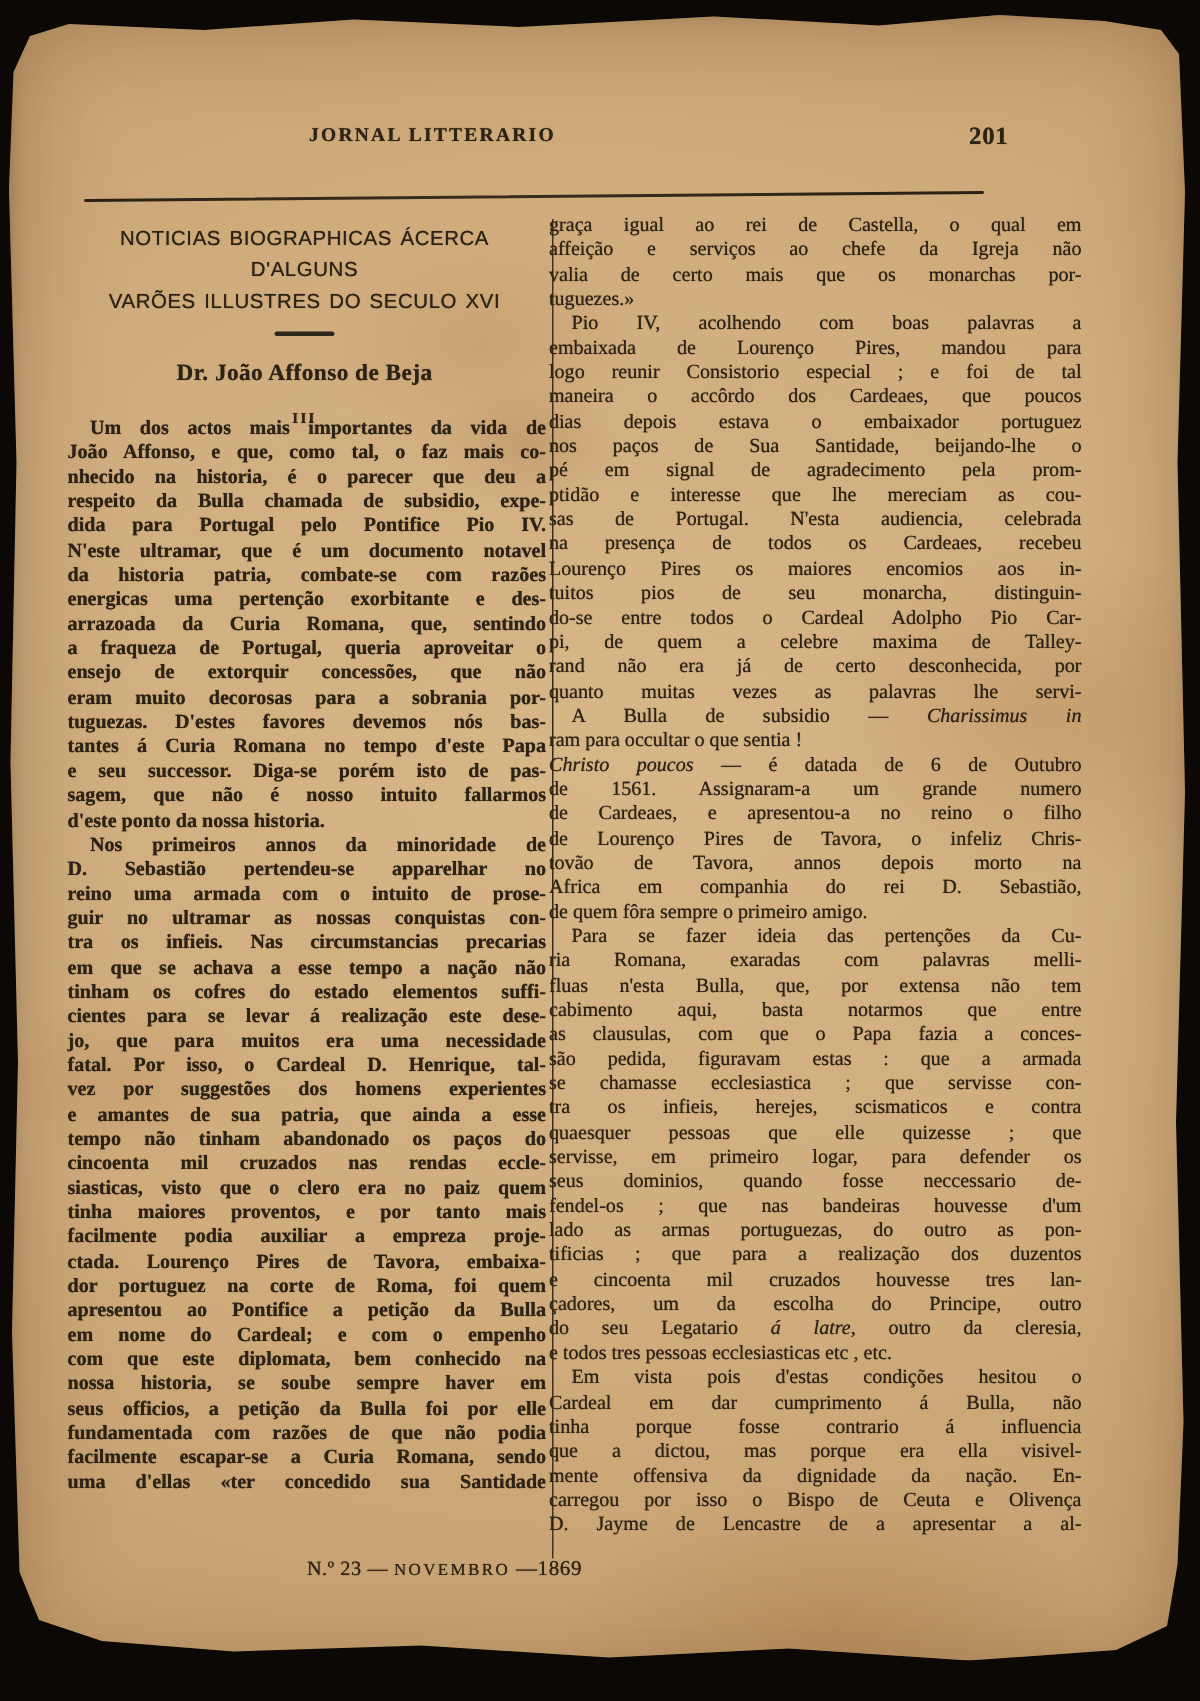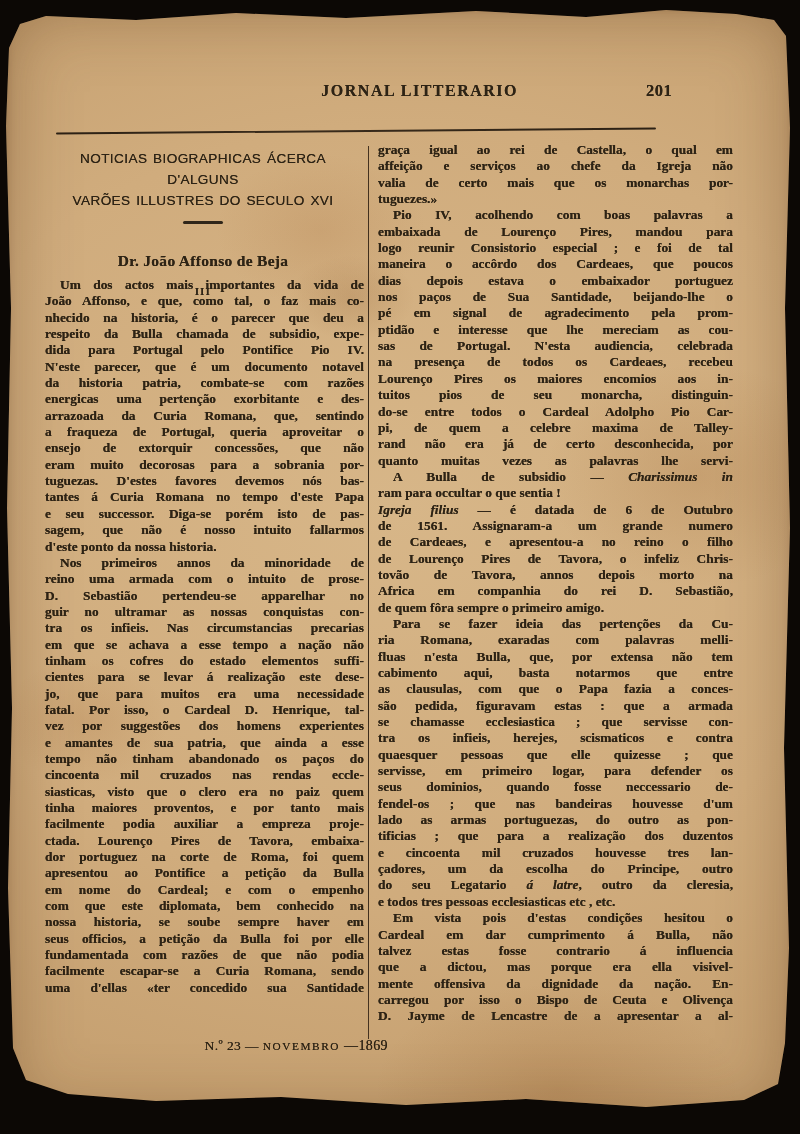--- a/index.html
+++ b/index.html
@@ -24,22 +24,22 @@
       150px 1093px, 62px 1086px, 20px 1072px, 7px 1040px, 2px 880px, 6px 700px,
       1px 500px, 5px 300px);
   }
   .page::after{
     content:"";position:absolute;inset:0;pointer-events:none;
     box-shadow: inset 0 0 70px rgba(80,45,15,.38), inset 0 0 10px rgba(60,30,10,.28);
   }
   .ink{ color:#2d2315; text-shadow:0 0 .6px rgba(45,35,21,.85); }
 
   .journal-title{
-    position:absolute;left:212px;top:74px;width:300px;text-align:right;
-    font-size:16px;font-weight:700;letter-spacing:1.5px;
+    position:absolute;left:200px;top:74px;width:300px;text-align:left;
+    font-size:13px;font-weight:700;letter-spacing:1.5px;
   }
   .page-number{
     position:absolute;left:640px;top:73px;font-size:16.5px;font-weight:700;letter-spacing:.5px;
   }
   .header-rule{
     position:absolute;left:50px;top:122px;width:600px;height:2.2px;border-radius:2px;
     background:linear-gradient(90deg,#2c2115 0%,#3a2c1c 40%,#2c2115 100%);
     transform:rotate(-0.5deg);
   }
   .column-divider{
@@ -48,26 +48,26 @@
   }
 
   .article-head{
     position:absolute;left:36px;top:140px;width:322px;text-align:center;
   }
   .article-heading{
     font-family:"Liberation Sans","DejaVu Sans",sans-serif;
     font-weight:400;font-size:13.6px;line-height:21px;letter-spacing:.4px;word-spacing:1.5px;
   }
   .heading-rule{width:40px;height:2.6px;background:#2f261a;margin:10px auto 0;border-radius:2px;}
-  .subheading{font-size:15.5px;font-weight:700;margin-top:28px;letter-spacing:.3px;}
+  .subheading{font-size:15.5px;font-weight:700;margin-top:16px;letter-spacing:.3px;}
   .section-number{font-size:10px;font-weight:700;margin-top:16px;letter-spacing:1.5px;}
 
   .col{position:absolute;}
   .col-left{left:39px;top:269px;width:319px;font-weight:bold;}
-  .col-right{left:372px;top:134px;width:355px;font-weight:bold;}
+  .col-right{left:360px;top:134px;width:355px;}
   .line{
     font-size:13.4px;line-height:16.35px;height:16.35px;
     text-align:justify;text-align-last:justify;
     white-space:normal;overflow:visible;
   }
   .line.indent{text-indent:15px;}
   .line.para-end{text-align-last:left;}
 
   .page-footer{
     position:absolute;left:82px;top:1030px;width:300px;font-size:13.5px;letter-spacing:.4px;text-align:right;
@@ -95,35 +95,35 @@
     <div class="subheading ink">Dr. João Affonso de Beja</div>
     <div class="section-number ink">III</div>
   </div>
 
   <div class="col col-left ink">
       <div class="line indent"><span>Um dos actos mais importantes da vida de</span></div>
       <div class="line"><span>João Affonso, e que, como tal, o faz mais co-</span></div>
       <div class="line"><span>nhecido na historia, é o parecer que deu a</span></div>
       <div class="line"><span>respeito da Bulla chamada de subsidio, expe-</span></div>
       <div class="line"><span>dida para Portugal pelo Pontifice Pio IV.</span></div>
-      <div class="line"><span>N'este parecer, que é um documento notavel</span></div>
+      <div class="line"><span>N'este ultramar, que é um documento notavel</span></div>
       <div class="line"><span>da historia patria, combate-se com razões</span></div>
       <div class="line"><span>energicas uma pertenção exorbitante e des-</span></div>
       <div class="line"><span>arrazoada da Curia Romana, que, sentindo</span></div>
       <div class="line"><span>a fraqueza de Portugal, queria aproveitar o</span></div>
       <div class="line"><span>ensejo de extorquir concessões, que não</span></div>
       <div class="line"><span>eram muito decorosas para a sobrania por-</span></div>
       <div class="line"><span>tuguezas. D'estes favores devemos nós bas-</span></div>
       <div class="line"><span>tantes á Curia Romana no tempo d'este Papa</span></div>
       <div class="line"><span>e seu successor. Diga-se porém isto de pas-</span></div>
       <div class="line"><span>sagem, que não é nosso intuito fallarmos</span></div>
       <div class="line para-end"><span>d'este ponto da nossa historia.</span></div>
       <div class="line indent"><span>Nos primeiros annos da minoridade de</span></div>
+      <div class="line"><span>D. Sebastião pertendeu-se apparelhar no</span></div>
       <div class="line"><span>reino uma armada com o intuito de prose-</span></div>
-      <div class="line"><span>D. Sebastião pertendeu-se apparelhar no</span></div>
       <div class="line"><span>guir no ultramar as nossas conquistas con-</span></div>
       <div class="line"><span>tra os infieis. Nas circumstancias precarias</span></div>
       <div class="line"><span>em que se achava a esse tempo a nação não</span></div>
       <div class="line"><span>tinham os cofres do estado elementos suffi-</span></div>
       <div class="line"><span>cientes para se levar á realização este dese-</span></div>
       <div class="line"><span>jo, que para muitos era uma necessidade</span></div>
       <div class="line"><span>fatal. Por isso, o Cardeal D. Henrique, tal-</span></div>
       <div class="line"><span>vez por suggestões dos homens experientes</span></div>
       <div class="line"><span>e amantes de sua patria, que ainda a esse</span></div>
       <div class="line"><span>tempo não tinham abandonado os paços do</span></div>
@@ -159,21 +159,21 @@
       <div class="line"><span>sas de Portugal. N'esta audiencia, celebrada</span></div>
       <div class="line"><span>na presença de todos os Cardeaes, recebeu</span></div>
       <div class="line"><span>Lourenço Pires os maiores encomios aos in-</span></div>
       <div class="line"><span>tuitos pios de seu monarcha, distinguin-</span></div>
       <div class="line"><span>do-se entre todos o Cardeal Adolpho Pio Car-</span></div>
       <div class="line"><span>pi, de quem a celebre maxima de Talley-</span></div>
       <div class="line"><span>rand não era já de certo desconhecida, por</span></div>
       <div class="line"><span>quanto muitas vezes as palavras lhe servi-</span></div>
       <div class="line indent"><span>A Bulla de subsidio — </span><i>Charissimus in</i></div>
       <div class="line para-end"><span>ram para occultar o que sentia !</span></div>
-      <div class="line"><i>Igreja filius</i><span> — é datada de 6 de Outubro</span></div>
+      <div class="line"><i>Christo poucos</i><span> — é datada de 6 de Outubro</span></div>
       <div class="line"><span>de 1561. Assignaram-a um grande numero</span></div>
       <div class="line"><span>de Cardeaes, e apresentou-a no reino o filho</span></div>
       <div class="line"><span>de Lourenço Pires de Tavora, o infeliz Chris-</span></div>
       <div class="line"><span>tovão de Tavora, annos depois morto na</span></div>
       <div class="line"><span>Africa em companhia do rei D. Sebastião,</span></div>
       <div class="line para-end"><span>de quem fôra sempre o primeiro amigo.</span></div>
       <div class="line indent"><span>Para se fazer ideia das pertenções da Cu-</span></div>
       <div class="line"><span>ria Romana, exaradas com palavras melli-</span></div>
       <div class="line"><span>fluas n'esta Bulla, que, por extensa não tem</span></div>
       <div class="line"><span>cabimento aqui, basta notarmos que entre</span></div>
@@ -186,21 +186,21 @@
       <div class="line"><span>seus dominios, quando fosse neccessario de-</span></div>
       <div class="line"><span>fendel-os ; que nas bandeiras houvesse d'um</span></div>
       <div class="line"><span>lado as armas portuguezas, do outro as pon-</span></div>
       <div class="line"><span>tificias ; que para a realização dos duzentos</span></div>
       <div class="line"><span>e cincoenta mil cruzados houvesse tres lan-</span></div>
       <div class="line"><span>çadores, um da escolha do Principe, outro</span></div>
       <div class="line"><span>do seu Legatario </span><i>á latre</i><span>, outro da cleresia,</span></div>
       <div class="line para-end"><span>e todos tres pessoas ecclesiasticas etc , etc.</span></div>
       <div class="line indent"><span>Em vista pois d'estas condições hesitou o</span></div>
       <div class="line"><span>Cardeal em dar cumprimento á Bulla, não</span></div>
-      <div class="line"><span>talvez estas fosse contrario á influencia</span></div>
+      <div class="line"><span>tinha porque fosse contrario á influencia</span></div>
       <div class="line"><span>que a dictou, mas porque era ella visivel-</span></div>
       <div class="line"><span>mente offensiva da dignidade da nação. En-</span></div>
       <div class="line"><span>carregou por isso o Bispo de Ceuta e Olivença</span></div>
       <div class="line"><span>D. Jayme de Lencastre de a apresentar a al-</span></div>
     </div>
 
   <div class="page-footer ink">
     <span class="prefix">N.º 23 — </span><span class="month">NOVEMBRO</span><span class="year"> —1869</span>
   </div>
 

